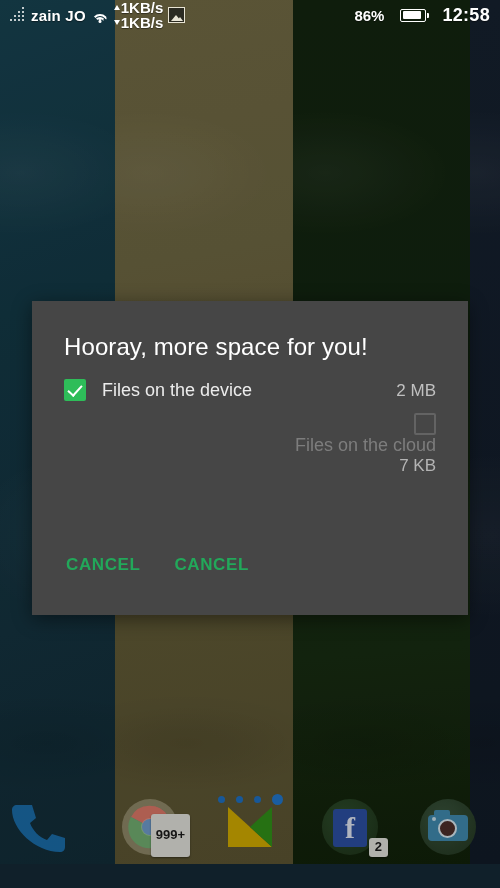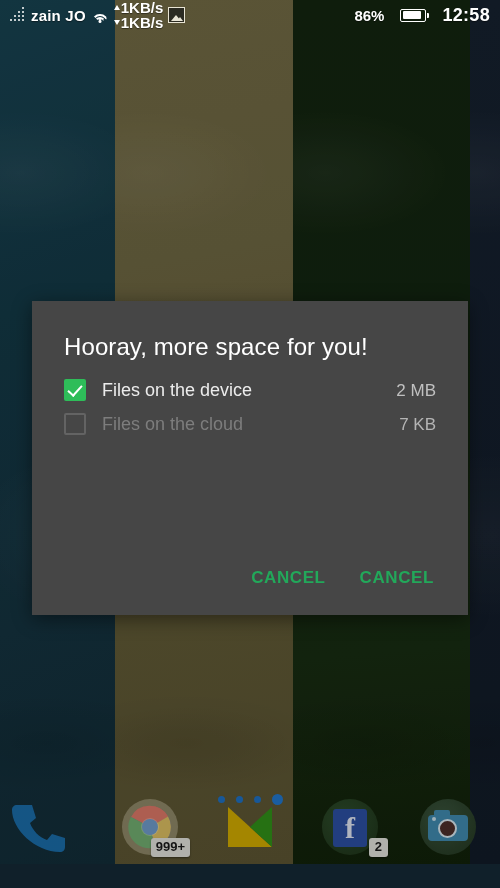--- a/index.html
+++ b/index.html
@@ -122,21 +122,21 @@
   .dock-item {
     flex:1; height:100%;
     display:flex; align-items:center; justify-content:center;
     position:relative;
   }
   .app-icon { width:56px; height:56px; position:relative; }
   .badge {
     position:absolute; right:-12px; bottom:-2px;
     background:#d8d8d2; color:#1a1a1a;
     font-size:13px; font-weight:bold;
-    border-radius:3px; padding:1px 5px;
+    border-radius:3px; padding:13px 5px;
     line-height:1.25;
     box-shadow:0 1px 2px rgba(0,0,0,0.4);
   }
   .badge.small { right:-10px; padding:1px 6px; }
 
   
   .phone-svg { width:56px; height:56px; display:block; }
   
   .chrome-ring {
     position:absolute; inset:0; border-radius:50%;
@@ -208,21 +208,21 @@
   }
   #dialog-message {
     color:#c9c9c9;
     font-size:19px; line-height:1.35;
     margin-top:26px;
   }
   .check-row {
     display:flex; align-items:flex-end;
     margin-top:18px;
   }
-  .check-row.second { margin-top:12px; }
+  .check-row.second { margin-top:12px;flex-direction:column; }
   .cb {
     width:22px; height:22px;
     border-radius:2px;
     flex:none;
     position:relative;
   }
   .cb.checked { background:#2ebd59; }
   .cb.checked::after {
     content:"";
     position:absolute; left:7px; top:3px;
@@ -238,22 +238,22 @@
   }
   .row-label.dim { color:#7d7d7d; }
   .row-size {
     margin-left:auto;
     font-size:17px;
     color:#c0c0c0;
   }
   .row-size.dim { color:#b4b4b4; }
   #dialog-actions {
     margin-top:auto;
-    margin-bottom:23px;
-    display:flex; justify-content:flex-end;
+    margin-bottom:36px;
+    display:flex; 
     align-items:center; gap:30px;
   }
   .dlg-btn {
     background:none; border:none;
     color:#22a85a;
     font-size:17px; font-weight:bold;
     letter-spacing:0.6px;
     cursor:pointer;
     font-family:"Liberation Sans", sans-serif;
     padding:4px 2px;

